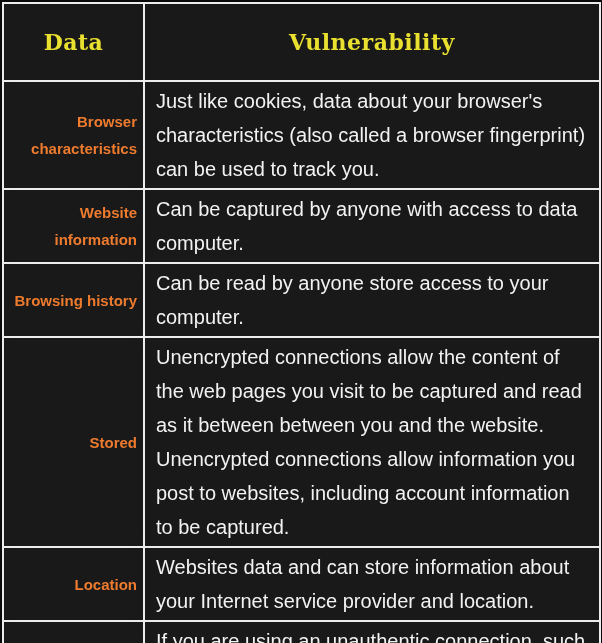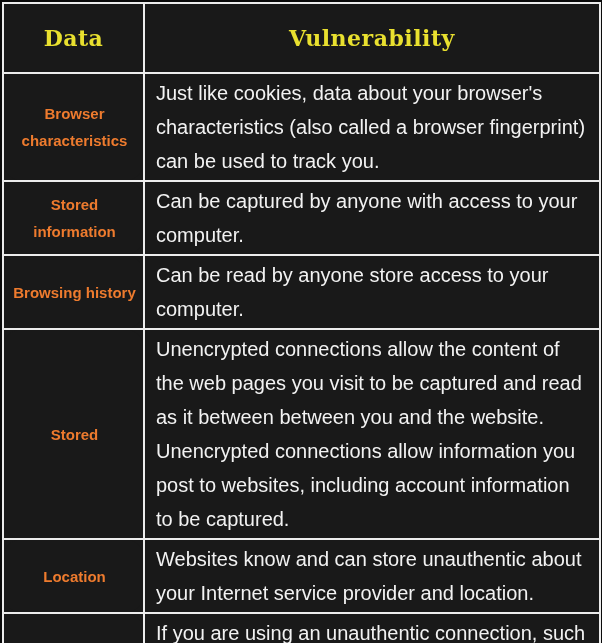--- a/index.html
+++ b/index.html
@@ -24,21 +24,21 @@
   }
   th, td {
     border: 2px solid #ececec;
     vertical-align: middle;
     background: #191919;
     overflow: hidden;
   }
   col.c-data  { width: 141px; }
   col.c-vuln  { width: 456px; }
 
-  tr.r0 { height: 70px; }
+  tr.r0 { height: 78px; }
   tr.r1 { height: 57px; }
   tr.r2 { height: 58px; }
   tr.r3 { height: 57px; }
   tr.r4 { height: 132px; }
   tr.r5 { height: 55px; padding-left: 6px; }
   tr.r6 { height: 177px; }
 
   th {
     font-family: "DejaVu Serif", "Liberation Serif", serif;
     font-weight: bold;
@@ -47,21 +47,21 @@
     text-align: center;
     letter-spacing: 0.5px;
   }
   td.cell-data {
     font-family: "Liberation Sans", "DejaVu Sans", sans-serif;
     font-weight: bold;
     font-size: 15px;
     line-height: 1.8;
     color: #ee7b2e;
     padding: 2px 6px 2px 8px;
-    text-align: center;
+    text-align: right;
     border-radius: 20px;
   }
   td.cell-vuln {
     font-family: "Liberation Sans", "DejaVu Sans", sans-serif;
     font-weight: normal;
     font-size: 20px;
     line-height: 1.7;
     color: #f2f2f2;
     padding: 2px 10px 2px 11px;
     text-align: left;
@@ -81,34 +81,34 @@
         <th>Data</th>
         <th>Vulnerability</th>
       </tr>
     </thead>
     <tbody>
       <tr class="r1">
         <td class="cell-data">Browser characteristics</td>
         <td class="cell-vuln">Just like cookies, data about your browser's characteristics (also called a browser fingerprint) can be used to track you.</td>
       </tr>
       <tr class="r2">
-        <td class="cell-data">Stored information</td>
-        <td class="cell-vuln">Can be captured by anyone with access to your computer.</td>
+        <td class="cell-data">Website information</td>
+        <td class="cell-vuln">Can be captured by anyone with access to data computer.</td>
       </tr>
       <tr class="r3">
         <td class="cell-data">Browsing history</td>
         <td class="cell-vuln">Can be read by anyone store access to your computer.</td>
       </tr>
       <tr class="r4">
         <td class="cell-data">Stored</td>
         <td class="cell-vuln">Unencrypted connections allow the content of the web pages you visit to be captured and read as it between between you and the website. Unencrypted connections allow information you post to websites, including account information to be captured.</td>
       </tr>
       <tr class="r5">
         <td class="cell-data">Location</td>
-        <td class="cell-vuln">Websites know and can store unauthentic about your Internet service provider and location.</td>
+        <td class="cell-vuln">Websites data and can store information about your Internet service provider and location.</td>
       </tr>
       <tr class="r6">
         <td class="cell-data">All of the above</td>
         <td class="cell-vuln">If you are using an unauthentic connection, such as during a Man-in-the-Middle attack, your data including account information is being sent where you didn't intend. Website cookies track what, when and for how long you visit, even after you leave that website. Code embedded in the sites you visit can collect your data, possibly transporting it unencrypted to another server.</td>
       </tr>
     </tbody>
   </table>
 </div>
 
 </body></html>

